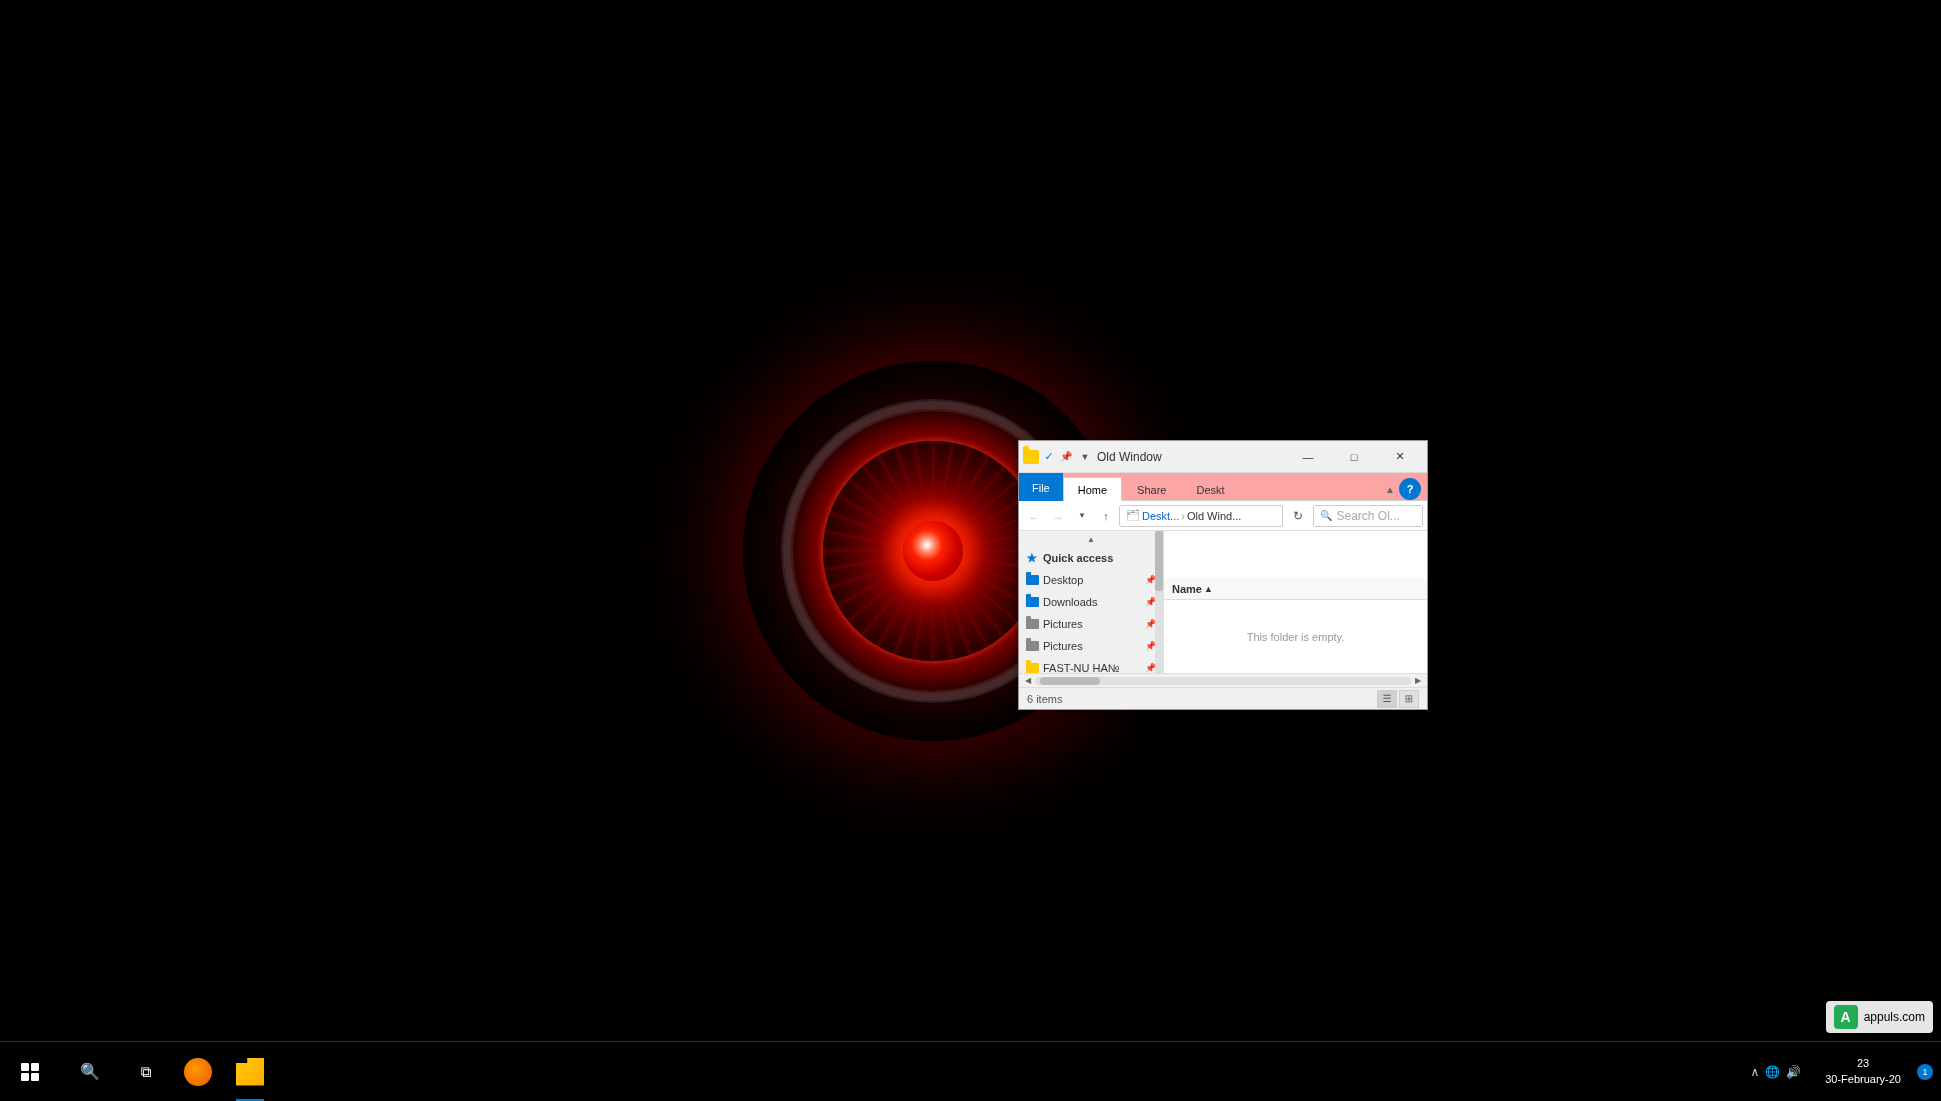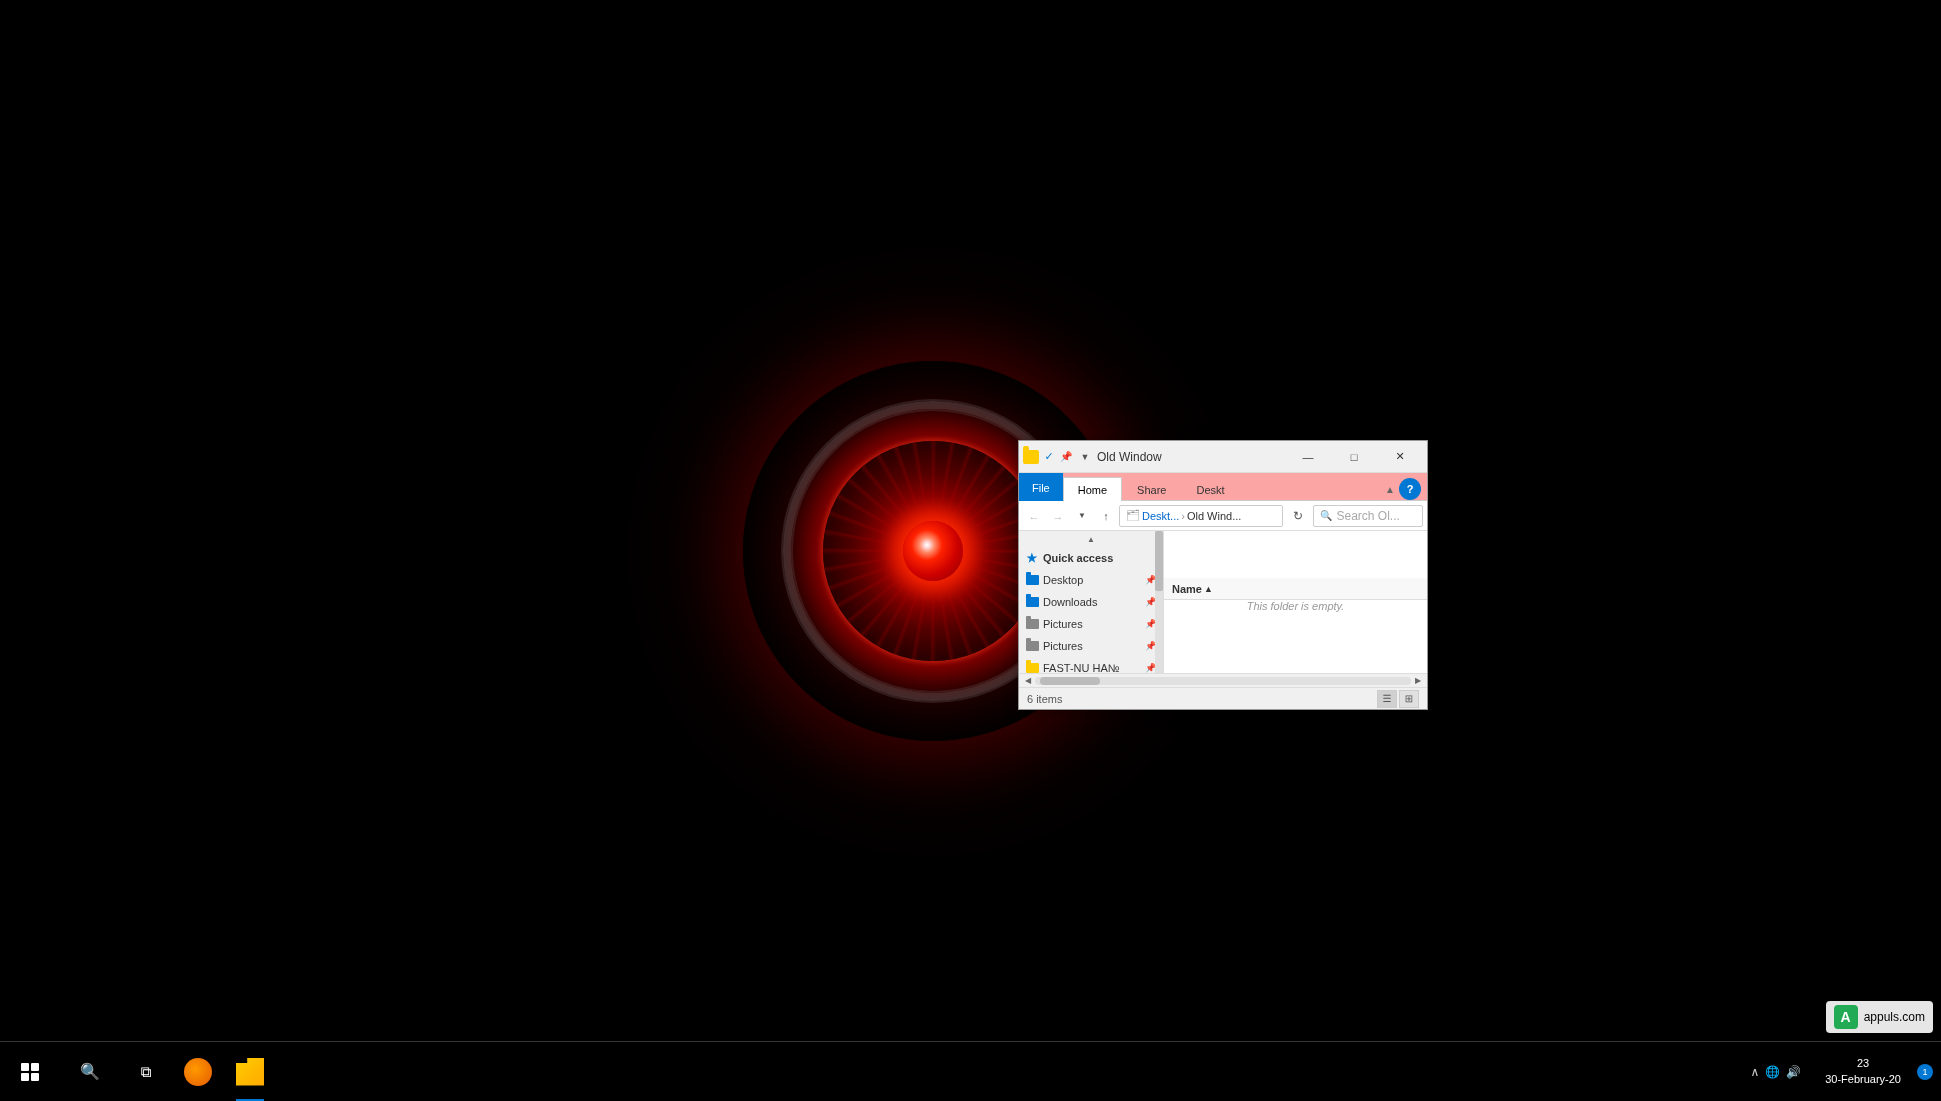--- a/index.html
+++ b/index.html
@@ -535,25 +535,24 @@
       font-size: 11px;
       color: #333;
       font-weight: 600;
       flex-shrink: 0;
       margin-top: 47px;
     }
 
     .content-area {
       flex: 1;
       display: flex;
-      align-items: flex-start;
+      align-items: center;
       justify-content: center;
       color: #999;
       font-size: 11px;
-      font-style: italic;
     }
 
     
     .status-bar {
       height: 22px;
       background: #f0f0f0;
       border-top: 1px solid #ddd;
       display: flex;
       align-items: center;
       padding: 0 8px;

